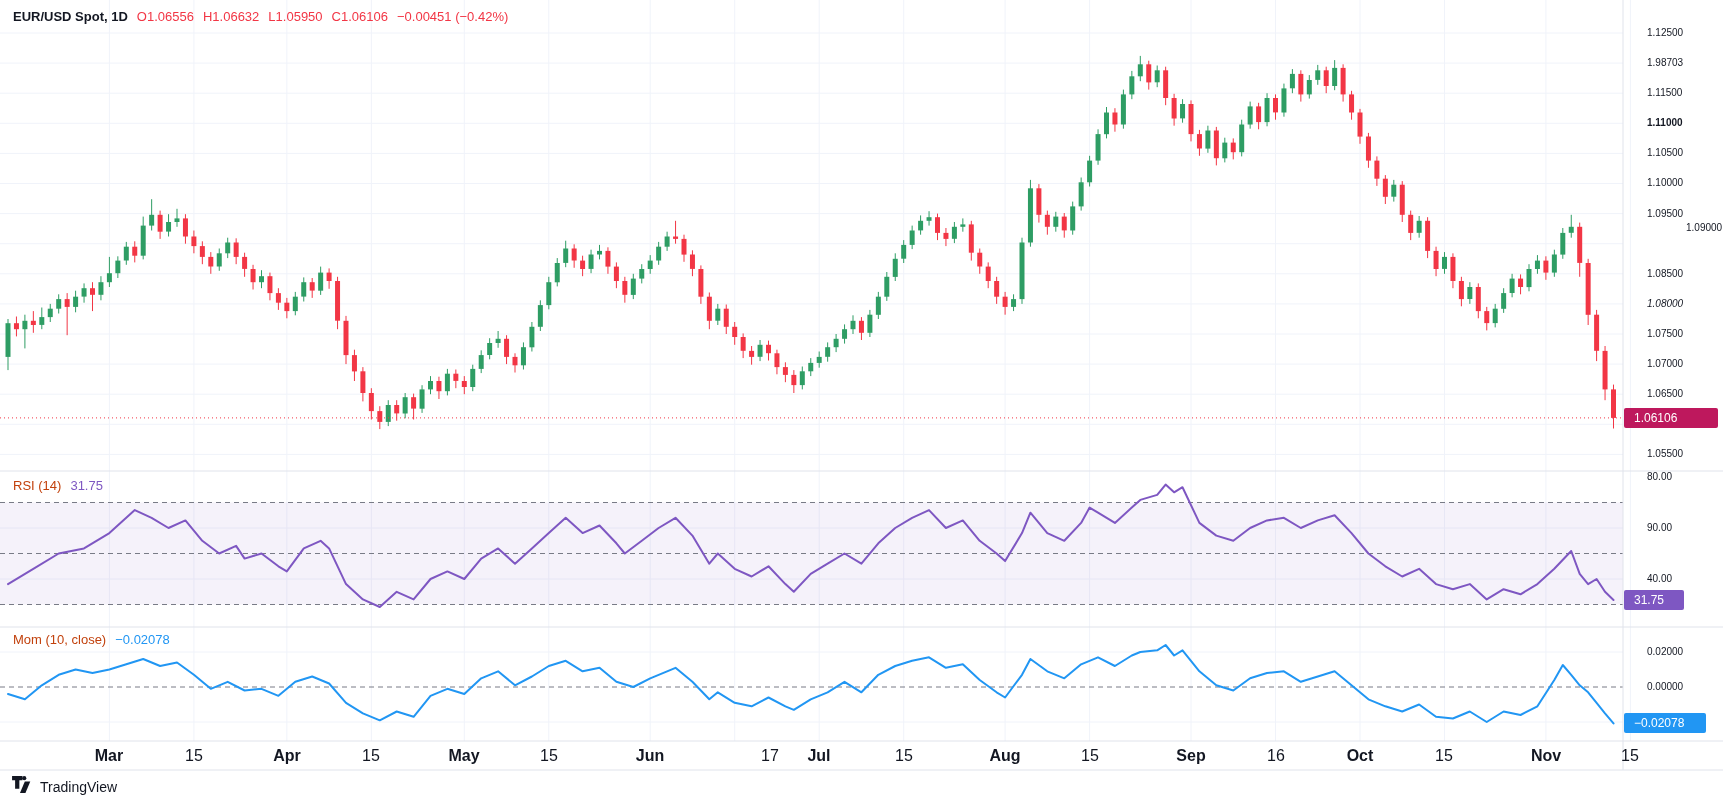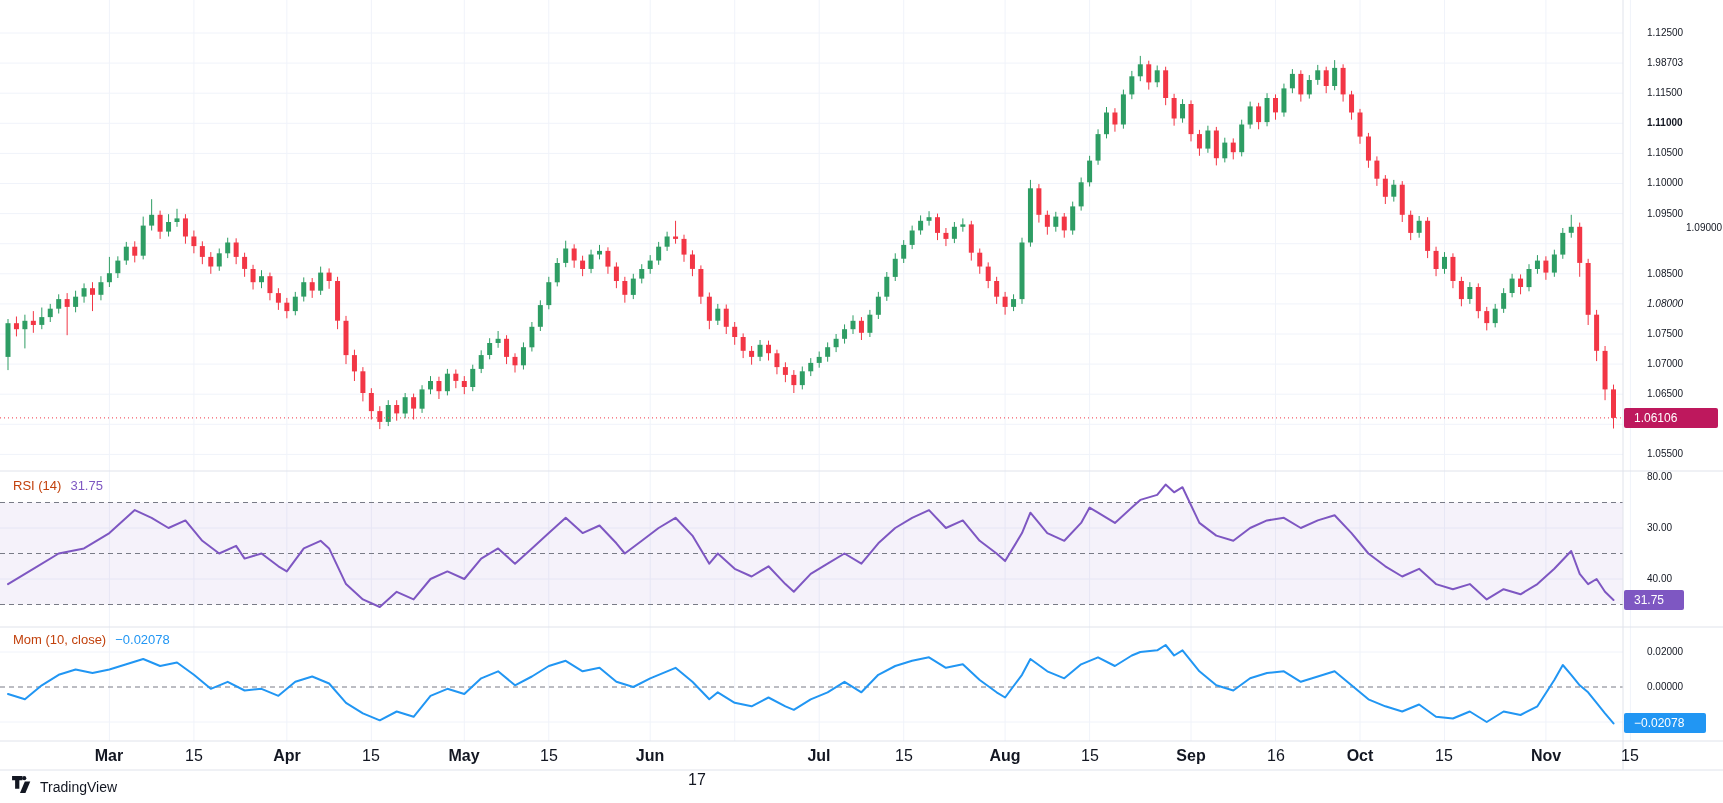--- a/index.html
+++ b/index.html
@@ -462,20 +462,28 @@
         <polyline points="8.0,584.1 33.3,568.8 58.7,553.5 84.0,548.4 109.4,533.1 134.8,510.1 151.6,517.8 168.5,528.0 185.4,520.4 202.3,540.8 219.2,553.5 236.1,545.9 244.6,558.6 261.5,553.5 278.4,566.3 286.8,571.4 303.8,548.4 320.6,540.8 329.1,548.4 346.0,584.1 362.9,599.4 379.8,607.0 396.7,591.8 413.6,599.4 430.5,579.0 447.4,571.4 464.3,579.0 481.2,558.6 498.1,548.4 515.0,563.7 531.9,548.4 548.8,533.1 565.7,517.8 582.6,533.1 599.5,525.5 616.4,543.3 624.8,553.5 641.8,540.8 658.6,528.0 675.5,517.8 692.4,535.6 709.3,563.7 717.8,553.5 734.7,568.8 751.6,576.5 768.5,566.3 785.4,584.1 793.8,591.8 810.7,573.9 827.6,563.7 844.5,553.5 861.4,563.7 878.3,543.3 895.2,528.0 912.1,517.8 929.0,510.1 945.9,528.0 962.8,520.4 979.7,540.8 996.6,553.5 1005.1,561.1 1022.0,533.1 1030.4,512.7 1047.3,533.1 1064.3,540.8 1081.1,522.9 1089.6,507.6 1098.0,512.7 1114.9,522.9 1131.8,507.6 1140.3,499.9 1157.2,494.9 1165.6,484.6 1174.1,492.3 1182.5,487.2 1199.4,522.9 1216.3,535.6 1233.3,540.8 1250.1,528.0 1267.0,520.4 1283.9,517.8 1300.8,528.0 1317.8,520.4 1334.6,515.3 1351.5,533.1 1368.4,553.5 1385.3,566.3 1402.2,576.5 1419.1,568.8 1436.0,584.1 1452.9,589.2 1469.8,584.1 1486.7,599.4 1503.6,589.2 1520.5,594.3 1537.4,584.1 1554.3,568.8 1571.2,551.0 1579.7,573.9 1588.1,584.1 1596.6,579.0 1605.0,591.8 1613.5,600.0" fill="none" stroke="#7e57c2" stroke-width="2" stroke-linejoin="round" stroke-linecap="round"></polyline>
         <polyline points="8.0,694.0 24.9,699.3 41.8,685.3 58.7,674.8 75.6,669.5 92.5,673.0 109.4,669.5 126.3,664.3 143.2,659.0 160.1,666.0 177.0,662.5 193.9,674.8 210.8,688.8 227.7,681.8 244.6,690.5 261.5,688.8 278.4,695.8 295.3,681.8 312.2,676.5 329.1,683.5 346.0,702.8 362.9,713.3 379.8,720.3 396.7,711.5 413.6,716.8 430.5,695.8 447.4,688.8 464.3,694.0 481.2,678.3 498.1,671.3 515.0,685.3 531.9,676.5 548.8,666.0 565.7,660.8 582.6,671.3 599.5,667.8 616.4,681.8 633.3,687.0 650.2,678.3 667.1,671.3 675.5,667.8 692.4,681.8 709.3,699.3 717.8,692.3 734.7,702.8 751.6,706.3 768.5,697.5 785.4,706.3 793.8,709.8 810.7,699.3 827.6,692.3 844.5,681.8 861.4,692.3 878.3,674.8 895.2,666.0 912.1,660.8 929.0,657.3 945.9,667.8 962.8,664.3 979.7,680.0 996.6,692.3 1005.1,697.5 1022.0,674.8 1030.4,659.0 1047.3,671.3 1064.3,678.3 1081.1,664.3 1098.0,657.3 1114.9,666.0 1131.8,655.5 1140.3,652.0 1157.2,650.3 1165.6,645.0 1174.1,655.5 1182.5,650.3 1199.4,671.3 1216.3,685.3 1233.3,690.5 1250.1,678.3 1267.0,673.0 1283.9,671.3 1300.8,681.8 1317.8,676.5 1334.6,671.3 1351.5,685.3 1368.4,699.3 1385.3,706.3 1402.2,711.5 1419.1,704.5 1436.0,716.8 1452.9,718.5 1469.8,711.5 1486.7,722.0 1503.6,711.5 1520.5,715.0 1537.4,706.3 1554.3,680.0 1562.8,665.0 1571.2,674.8 1579.7,685.3 1588.1,692.3 1596.6,702.8 1605.0,713.3 1613.5,723.4" fill="none" stroke="#2196f3" stroke-width="2" stroke-linejoin="round" stroke-linecap="round"></polyline>
         <line x1="0" y1="471" x2="1723" y2="471" stroke="#e0e3eb"></line>
         <line x1="0" y1="627" x2="1723" y2="627" stroke="#e0e3eb"></line>
         <line x1="0" y1="741" x2="1723" y2="741" stroke="#e0e3eb"></line>
         <line x1="0" y1="770" x2="1723" y2="770" stroke="#e0e3eb"></line>
         <line x1="1623" y1="0" x2="1623" y2="770" stroke="#e0e3eb"></line>
       </svg>
     </div>
 
+  <div id="main-legend" class="legend">
+    <span class="sym">EUR/USD Spot, 1D</span>
+    <span class="red">O1.06556</span>
+    <span class="red">H1.06632</span>
+    <span class="red">L1.05950</span>
+    <span class="red">C1.06106</span>
+    <span class="red">−0.00451 (−0.42%)</span>
+  </div>
 
   <div id="rsi-legend" class="legend">
     <span class="ind-name">RSI (14)</span>
     <span class="rsi-val">31.75</span>
   </div>
 
   <div id="mom-legend" class="legend">
     <span class="ind-name">Mom (10, close)</span>
     <span class="mom-val">−0.02078</span>
   </div>
@@ -490,35 +498,35 @@
       <div class="axis-label" style="top: 206px;">1.09500</div>
       <div class="axis-label" style="top: 220px; margin-left: 39px;">1.09000</div>
       <div class="axis-label" style="top: 266px;">1.08500</div>
       <div class="axis-label" style="top: 296px; font-style: italic;">1.08000</div>
       <div class="axis-label" style="top: 326px;">1.07500</div>
       <div class="axis-label" style="top: 356px;">1.07000</div>
       <div class="axis-label" style="top: 386px;">1.06500</div>
       <div class="axis-label" style="top: 416px;">1.06000</div>
       <div class="axis-label" style="top: 446px;">1.05500</div>
       <div class="axis-label" style="top: 469px;">80.00</div>
-      <div class="axis-label" style="top: 520px;">30.00</div>
+      <div class="axis-label" style="top: 520px;">90.00</div>
       <div class="axis-label" style="top: 571px;">40.00</div>
       <div class="axis-label" style="top: 644px;">0.02000</div>
       <div class="axis-label" style="top: 679px;">0.00000</div>
     </div>
 
   <div id="time-axis">
       <div class="time-label major" style="left: 109px;">Mar</div>
       <div class="time-label" style="left: 194px;">15</div>
       <div class="time-label major" style="left: 287px;">Apr</div>
       <div class="time-label" style="left: 371px;">15</div>
       <div class="time-label major" style="left: 464px;">May</div>
       <div class="time-label" style="left: 549px;">15</div>
       <div class="time-label major" style="left: 650px;">Jun</div>
-      <div class="time-label" style="left: 697px; margin-top: 24px;">17</div>
+      <div class="time-label" style="left: 770px;">17</div>
       <div class="time-label major" style="left: 819px;">Jul</div>
       <div class="time-label" style="left: 904px;">15</div>
       <div class="time-label major" style="left: 1005px;">Aug</div>
       <div class="time-label" style="left: 1090px;">15</div>
       <div class="time-label major" style="left: 1191px;">Sep</div>
       <div class="time-label" style="left: 1276px;">16</div>
       <div class="time-label major" style="left: 1360px;">Oct</div>
       <div class="time-label" style="left: 1444px;">15</div>
       <div class="time-label major" style="left: 1546px;">Nov</div>
       <div class="time-label" style="left: 1630px;">15</div>

